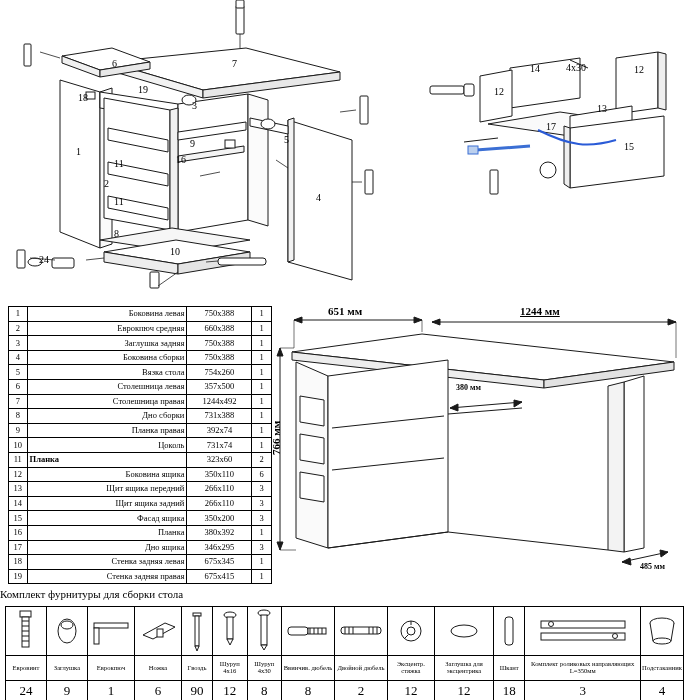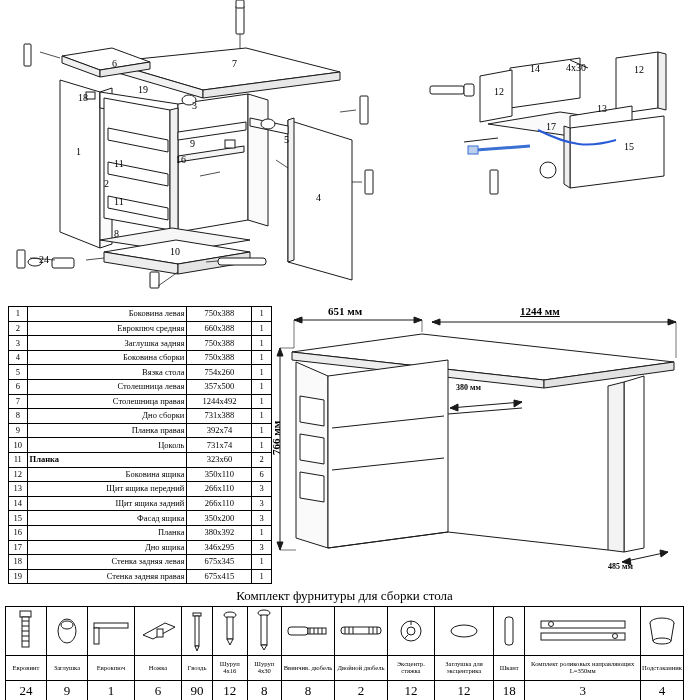--- a/index.html
+++ b/index.html
@@ -33,21 +33,21 @@
   }
   .parts-table td.num{width:13px;text-align:center;}
   .parts-table td.name{width:150px;text-align:right;}
   .parts-table td.dim{width:58px;text-align:center;}
   .parts-table td.qty{width:14px;text-align:center;}
   .parts-table td.name.center{text-align:left;font-weight:bold;}
 
   
   .hw-title{
     position:absolute;left:0;top:588px;width:689px;
-    text-align:center;font-size:13px;
+    font-size:11px;
   }
   .hw-table{
     position:absolute;left:5px;top:606px;width:679px;
     border-collapse:collapse;font-size:6.6px;text-align:center;
   }
   .hw-table td{border:1px solid #000;padding:0;vertical-align:middle;}
   .hw-table tr.icons td{height:48px;}
   .hw-table tr.labels td{height:22px;line-height:1.05;padding:1px;}
   .hw-table tr.counts td{height:20px;font-size:13px;}
 
@@ -364,21 +364,21 @@
       <line x1="350" y1="262" x2="396" y2="252"></line>
       <polygon points="350,262 358,258 359,265"></polygon>
       <polygon points="396,252 388,250 389,257"></polygon>
     </g>
   </svg>
 
   <div class="dimtxt" style="left:328px;top:305px;">651 мм</div>
   <div class="dimtxt" style="left:520px;top:305px;text-decoration:underline;">1244 мм</div>
   <div class="dimtxt vert" style="left:270px;top:455px;">766 мм</div>
   <div class="dimtxt small" style="left:456px;top:383px;">380 мм</div>
-  <div class="dimtxt small" style="left:608px;top:562px;">485 мм</div>
+  <div class="dimtxt small" style="left:640px;top:562px;">485 мм</div>
 
   <div class="hw-title">Комплект фурнитуры для сборки стола</div>
 
   <table class="hw-table">
     <tbody>
       <tr class="icons" id="hw-icons">
           <td>
             <div style="display:flex;align-items:center;justify-content:center;">
               <svg width="40" height="44">
                 <g stroke="#1a1a1a" fill="#fff" stroke-width="1">

